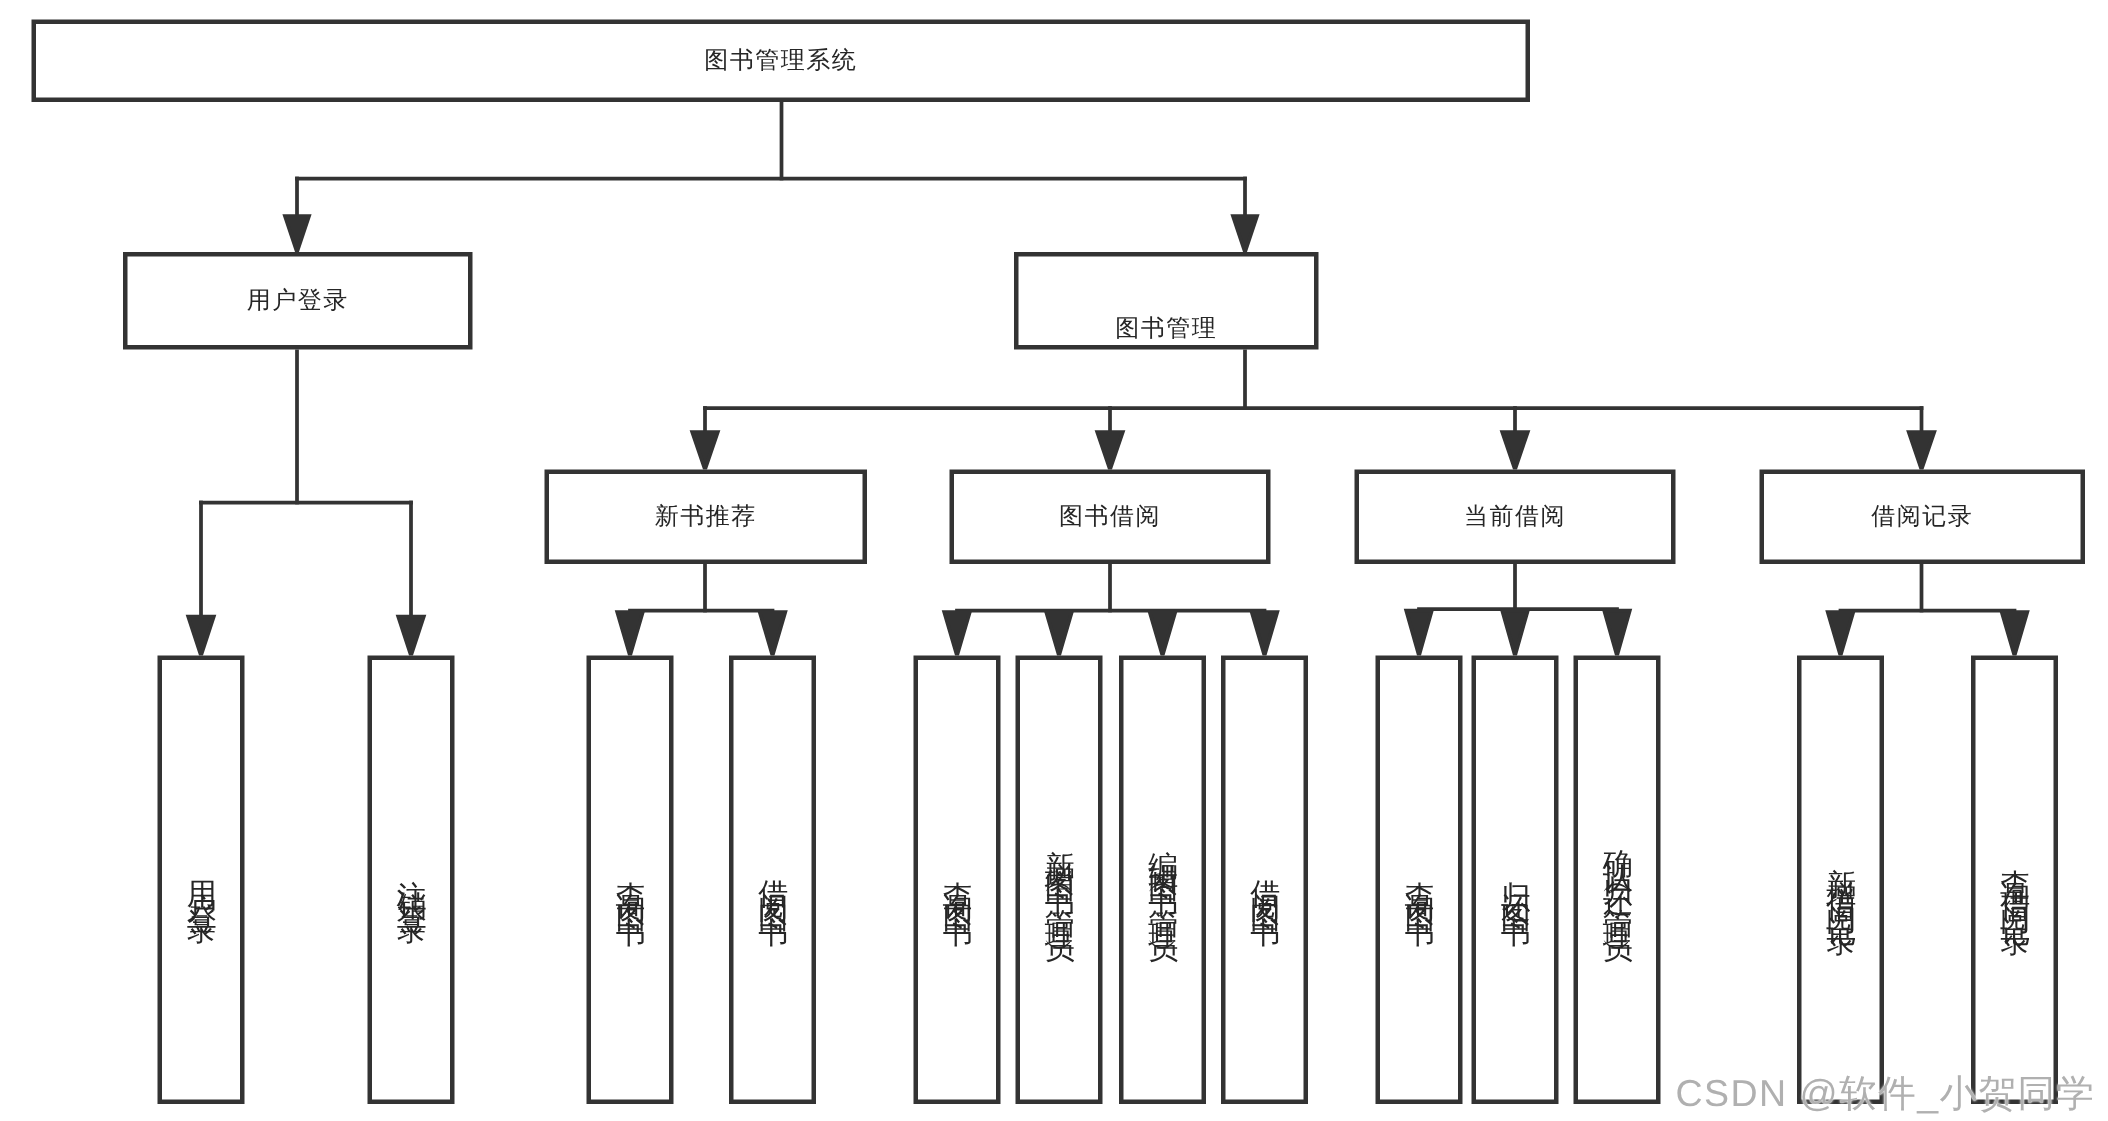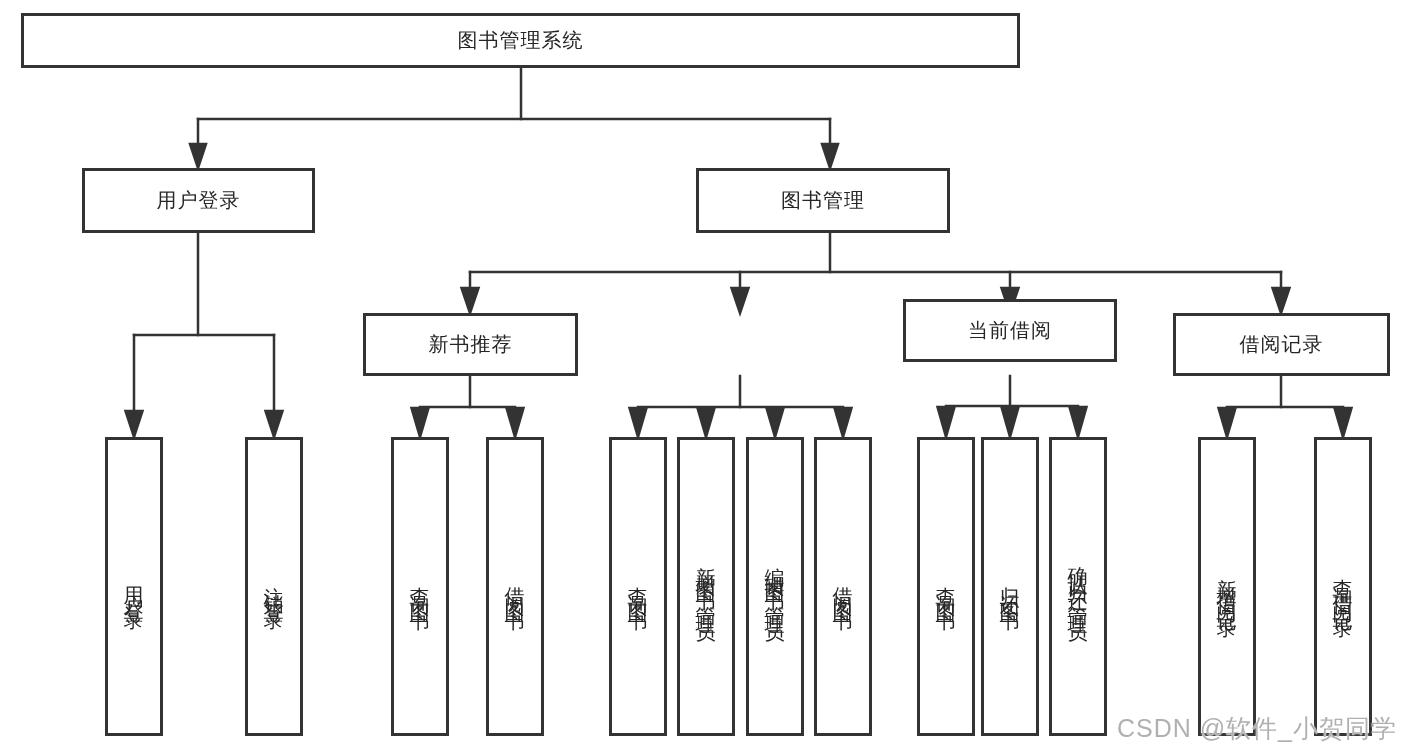--- a/index.html
+++ b/index.html
@@ -19,21 +19,21 @@
   .node {
     position: absolute;
     box-sizing: border-box;
     border: 3px solid #333333;
     background: #ffffff;
     display: flex;
     align-items: center;
     justify-content: center;
   }
   .node .lbl {
-    font-size: 20px;
+    font-size: 16px;
     color: #262626;
     letter-spacing: 1px;
     white-space: nowrap;
   }
   .leaf {
     position: absolute;
     box-sizing: border-box;
     border: 3px solid #333333;
     background: #ffffff;
     width: 58px;
@@ -120,28 +120,31 @@
     <polygon points="1334.5,408 1351.5,408 1343,437"></polygon>
   </svg>
 
   <div class="node" style="left:21px; top:13px; width:999px; height:55px;">
     <span class="lbl">图书管理系统</span>
   </div>
 
   <div class="node" style="left:82px; top:168px; width:233px; height:65px;">
     <span class="lbl">用户登录</span>
   </div>
-  <div class="node" style="left:696px; top:168px; width:254px; height:65px;">
+  <div class="node" style="left:676px; top:168px; width:203px; height:65px;align-items:flex-end;">
     <span class="lbl">图书管理</span>
   </div>
 
   <div class="node" style="left:363px; top:313px; width:215px; height:63px;align-items:center;">
     <span class="lbl">新书推荐</span>
   </div>
-  <div class="node" style="left:903px; top:299px; width:214px; height:63px;">
+  <div class="node" style="left:633px; top:313px; width:214px; height:63px;">
+    <span class="lbl">图书借阅</span>
+  </div>
+  <div class="node" style="left:903px; top:313px; width:214px; height:63px;">
     <span class="lbl">当前借阅</span>
   </div>
   <div class="node" style="left:1173px; top:313px; width:217px; height:63px;">
     <span class="lbl">借阅记录</span>
   </div>
 
   <div class="leaf" style="left:105px;">
     <span class="vlbl">用户登录</span>
   </div>
   <div class="leaf" style="left:245px;">

